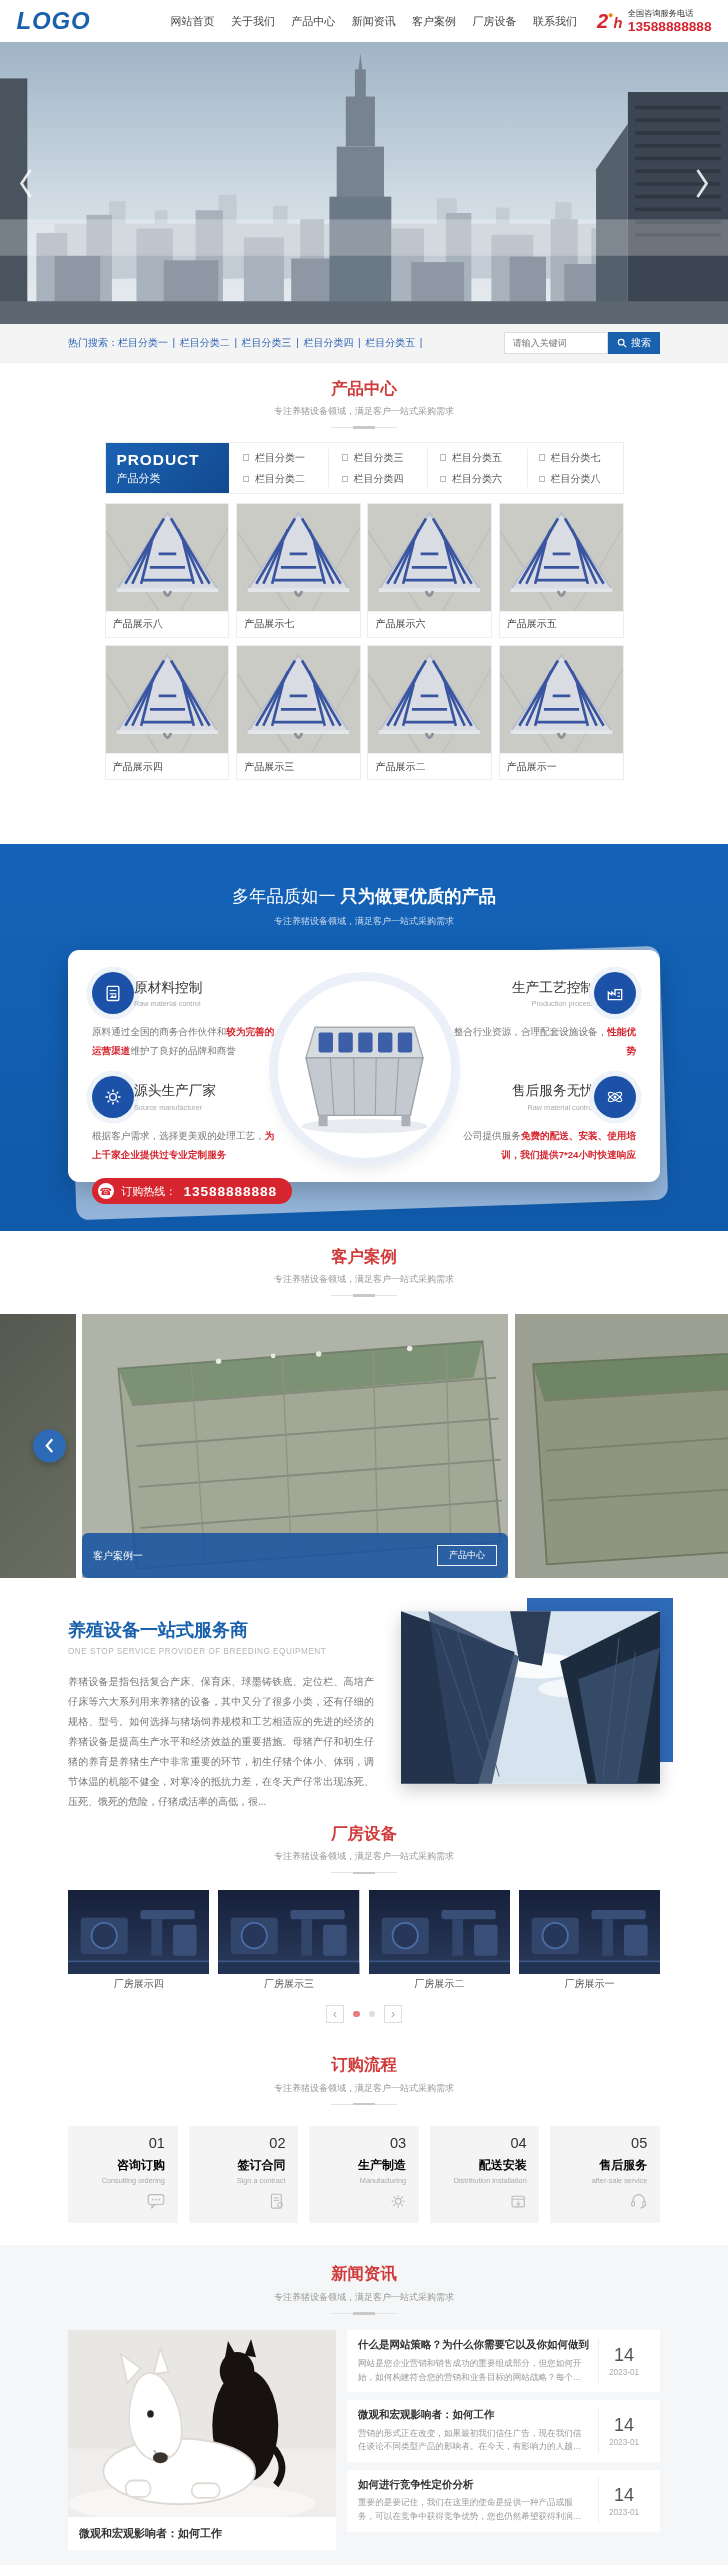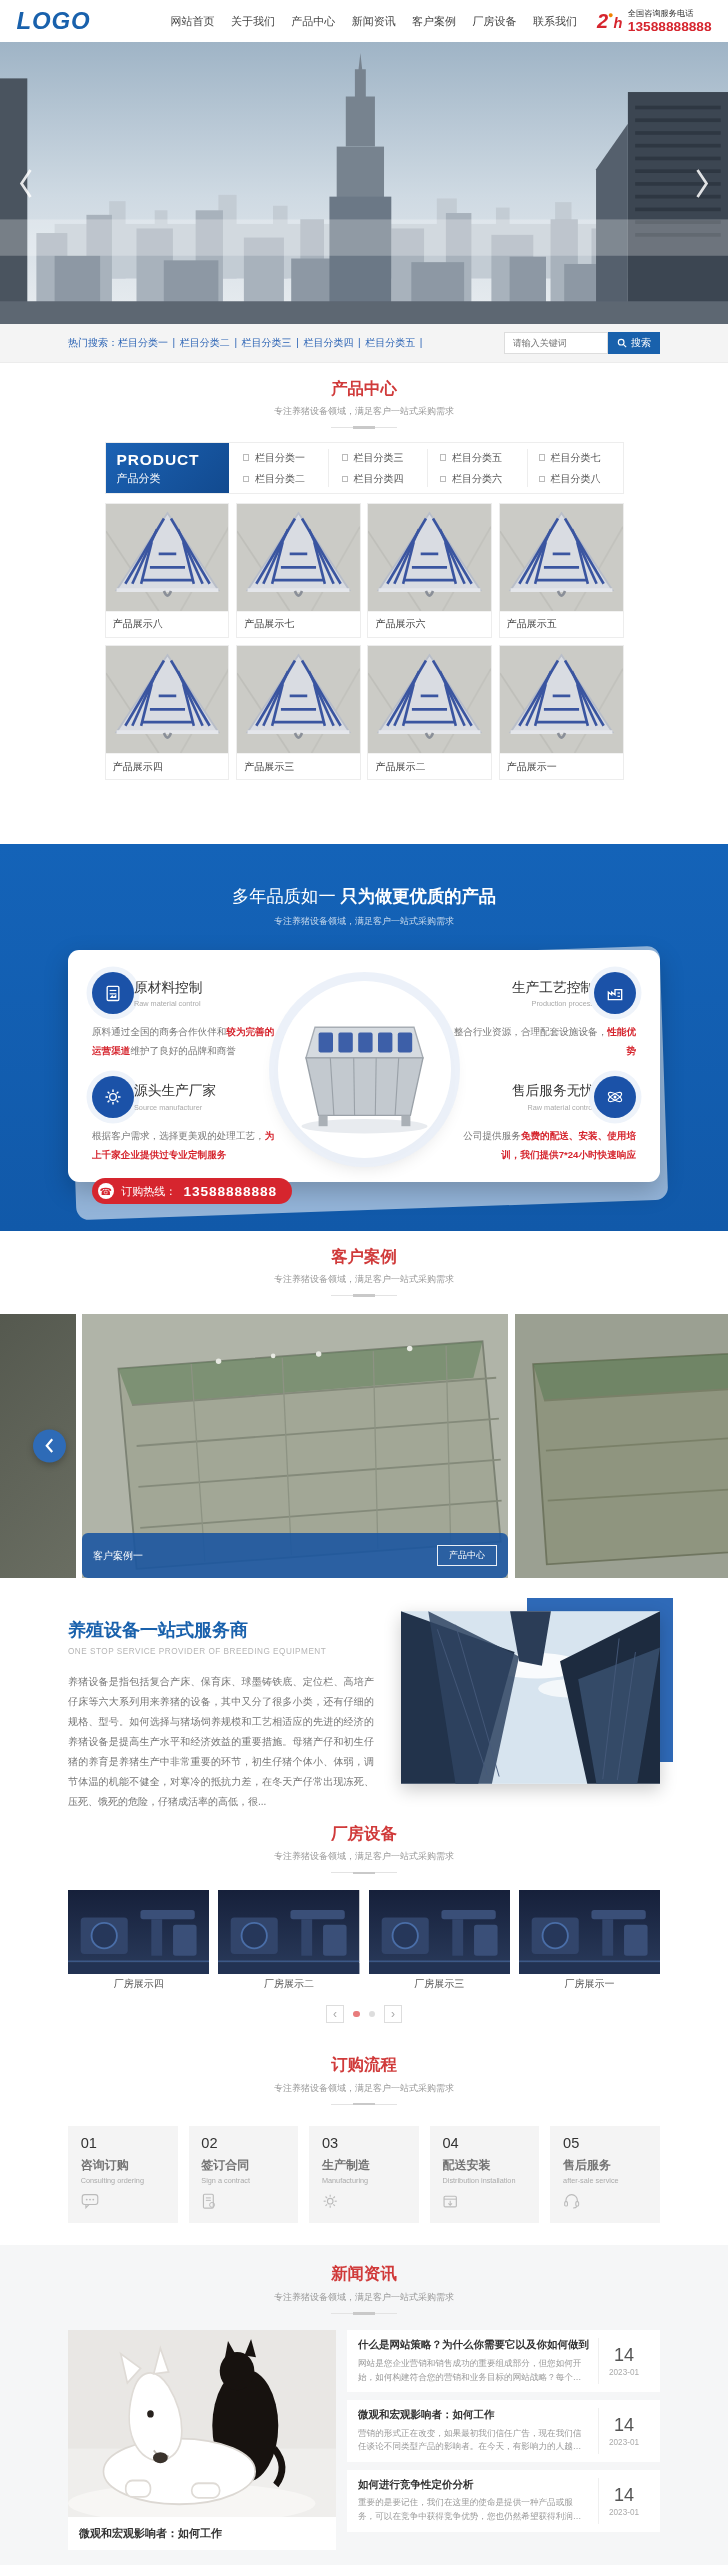--- a/index.html
+++ b/index.html
@@ -110,23 +110,23 @@
   .fact-card { cursor:pointer; }
   .fact-card svg { display:block; width:100%; height:84px; }
   .fact-card .cap { text-align:center; font-size:10px; color:#555; margin-top:3px; }
   .fact-ctrl { display:flex; align-items:center; justify-content:center; gap:9px; margin-top:14.6px; }
   .fact-ctrl .arr { width:18px; height:18px; border:0.9px solid #ddd; color:#aaa; font-size:12px; display:flex; align-items:center; justify-content:center; cursor:pointer; background:#fff; }
   .dot { width:6.4px; height:6.4px; border-radius:50%; background:#ddd; cursor:pointer; }
   .dot.on { background:#e87c7c; }
 
   
   .proc-grid { width:592px; margin:12.7px auto 0; display:grid; grid-template-columns:repeat(5,1fr); gap:11px; }
-  .proc-card { background:#f4f4f4; padding:9px 12.7px 11px; cursor:pointer; }
+  .proc-card { background:#f4f4f4; padding:9px 12.7px 11px; cursor:pointer;text-align:right; }
   .proc-num { font-size:14.6px; color:#333; }
-  .proc-name { font-size:12px; font-weight:bold; color:#737373; margin-top:5.5px; }
+  .proc-name { font-size:12px; font-weight:bold; color:#000000; margin-top:5.5px; }
   .proc-en { font-size:7.3px; color:#aaa; margin-top:2.7px; }
   .proc-ico { margin-top:7.3px; }
 
   
   .news-sec { background:#f5f6f7; margin-top:22px; padding:12.7px 0 14.6px; }
   .news-row { width:592px; margin:7.3px auto 0; display:flex; gap:11px; }
   .news-feat { width:296px; background:#fff; padding-bottom:9px; cursor:pointer; }
   .news-feat svg { display:block; width:100%; height:187px; }
   .news-feat .ft { font-size:11px; font-weight:bold; color:#333; padding:9px 11px 0; }
   .news-list { flex:1; display:flex; flex-direction:column; gap:7.3px; }
@@ -760,42 +760,42 @@
             <rect width="156" height="92" fill="url(#fg)"></rect>
             <rect x="14" y="30" width="52" height="40" rx="4" fill="#32456b"></rect>
             <circle cx="40" cy="50" r="14" fill="#26375a" stroke="#4a6ea8" stroke-width="2"></circle>
             <rect x="80" y="22" width="60" height="10" rx="3" fill="#3a4f78"></rect>
             <rect x="92" y="32" width="12" height="40" fill="#32456b"></rect>
             <rect x="116" y="38" width="26" height="34" rx="3" fill="#3a4f78"></rect>
             <line x1="0" y1="78" x2="156" y2="78" stroke="#4a6ea8" stroke-width="1.5" opacity=".6"></line>
             <rect x="0" y="80" width="156" height="12" fill="#1b2razno" opacity="0"></rect>
             <rect x="0" y="80" width="156" height="12" fill="#223253"></rect>
           </svg>
-          <div class="cap">厂房展示二</div>
+          <div class="cap">厂房展示三</div>
         </div>
 
         <div class="fact-card">
           <svg viewBox="0 0 156 92" preserveAspectRatio="none">
             <defs>
               <linearGradient id="fg" x1="0" y1="0" x2="0" y2="1">
                 <stop offset="0" stop-color="#16203a"></stop>
                 <stop offset="1" stop-color="#2a3b5c"></stop>
               </linearGradient>
             </defs>
             <rect width="156" height="92" fill="url(#fg)"></rect>
             <rect x="14" y="30" width="52" height="40" rx="4" fill="#32456b"></rect>
             <circle cx="40" cy="50" r="14" fill="#26375a" stroke="#4a6ea8" stroke-width="2"></circle>
             <rect x="80" y="22" width="60" height="10" rx="3" fill="#3a4f78"></rect>
             <rect x="92" y="32" width="12" height="40" fill="#32456b"></rect>
             <rect x="116" y="38" width="26" height="34" rx="3" fill="#3a4f78"></rect>
             <line x1="0" y1="78" x2="156" y2="78" stroke="#4a6ea8" stroke-width="1.5" opacity=".6"></line>
             <rect x="0" y="80" width="156" height="12" fill="#1b2razno" opacity="0"></rect>
             <rect x="0" y="80" width="156" height="12" fill="#223253"></rect>
           </svg>
-          <div class="cap">厂房展示三</div>
+          <div class="cap">厂房展示二</div>
         </div>
 
         <div class="fact-card">
           <svg viewBox="0 0 156 92" preserveAspectRatio="none">
             <defs>
               <linearGradient id="fg" x1="0" y1="0" x2="0" y2="1">
                 <stop offset="0" stop-color="#16203a"></stop>
                 <stop offset="1" stop-color="#2a3b5c"></stop>
               </linearGradient>
             </defs>

